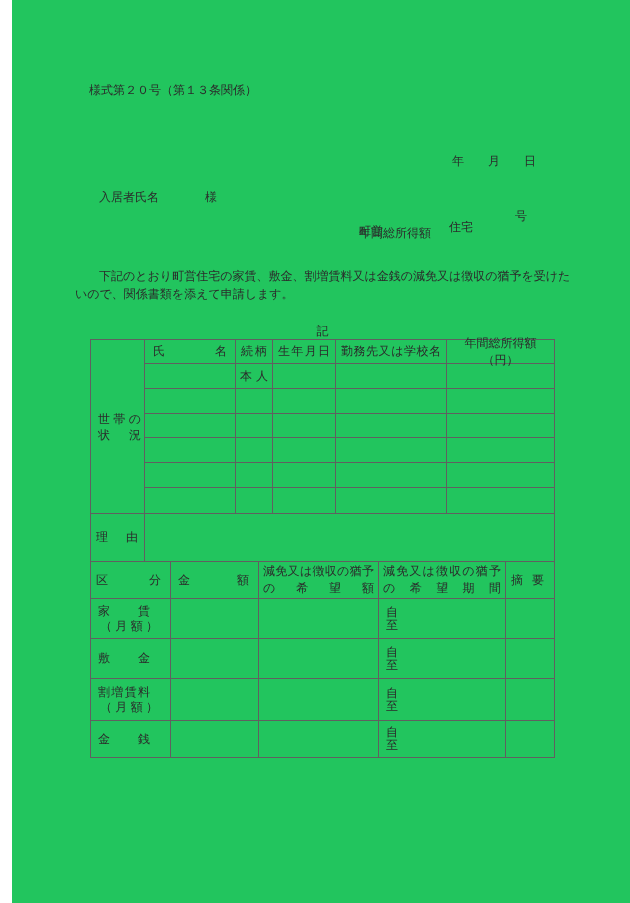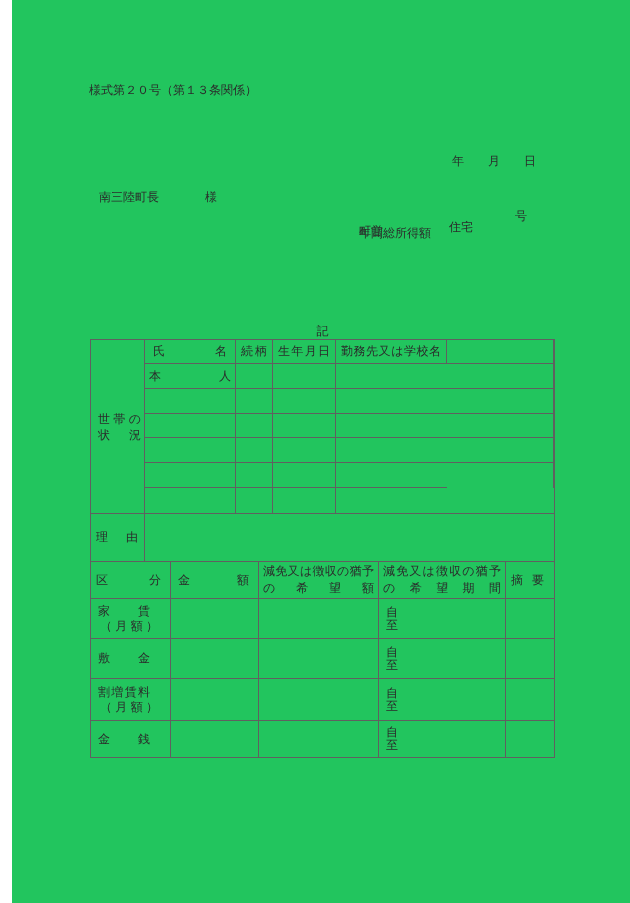--- a/index.html
+++ b/index.html
@@ -47,29 +47,30 @@
 
 <div class="page">
 
   <div class="abs" style="left:77px;top:83px">様式第２０号（第１３条関係）</div>
 
 
   <span class="abs" style="left:440px;top:154px">年</span>
   <span class="abs" style="left:476px;top:154px">月</span>
   <span class="abs" style="left:512px;top:154px">日</span>
 
-  <span class="abs" style="left:87px;top:190px">南三陸町長</span>
+  <span class="abs" style="left:87px;top:190px">入居者氏名</span>
   <span class="abs" style="left:193px;top:190px">様</span>
 
   <span class="abs" style="left:347px;top:224px">町営</span>
   <span class="abs" style="left:437px;top:220px">住宅</span>
   <span class="abs" style="left:503px;top:209px">号</span>
 
   <span class="abs" style="left:347px;top:226px">年間総所得額</span>
 
+  <div class="abs body-par">下記のとおり町営住宅の家賃、敷金、割増賃料又は金銭の減免又は徴収の猶予を受けたいので、関係書類を添えて申請します。</div>
 
   <div class="abs record-head">記</div>
 
   <div class="table-wrap">
 
     <div class="gridA">
       <div class="cell bR hhlab laA">
         <div class="w43" data-justify="">
             <span>世</span>
             <span>帯</span>
@@ -106,20 +107,23 @@
             <span>勤</span>
             <span>務</span>
             <span>先</span>
             <span>又</span>
             <span>は</span>
             <span>学</span>
             <span>校</span>
             <span>名</span>
           </div>
       </div>
+      <div class="cell bB">
+        <div class="cline">年間総所得額（円）</div>
+      </div>
 
       <div class="cell bR bB"></div>
       <div class="cell bR bB">
         <div class="jl p4" data-justify="">
             <span>本</span>
             <span>人</span>
           </div>
       </div>
       <div class="cell bR bB"></div>
       <div class="cell bR bB"></div>

